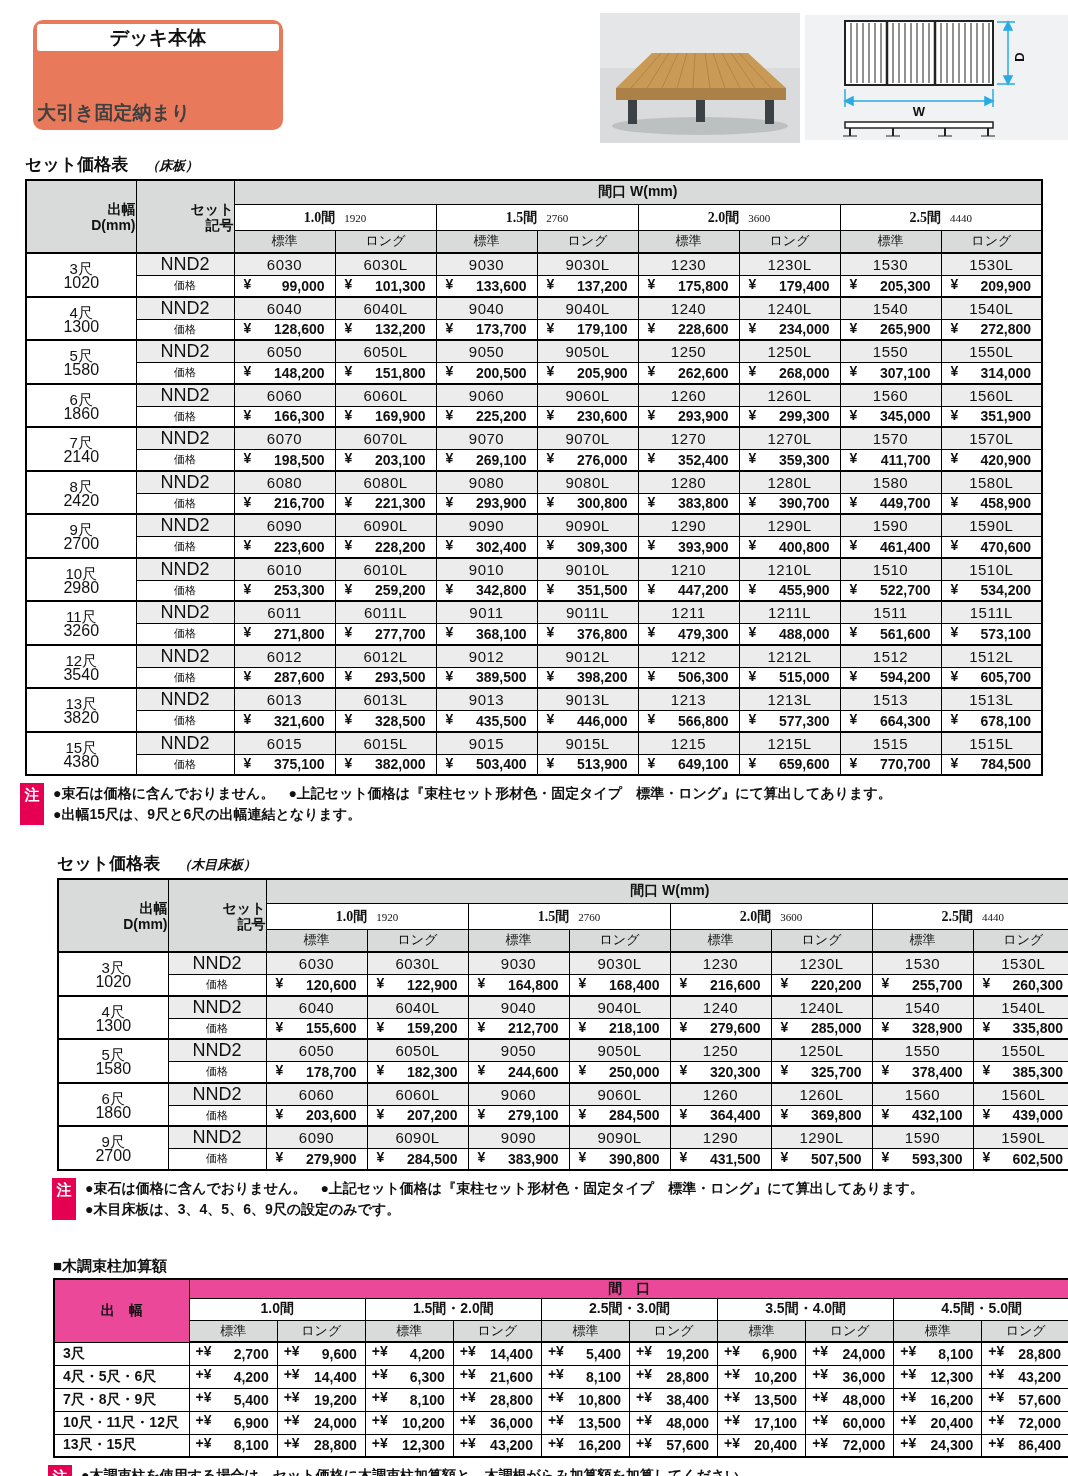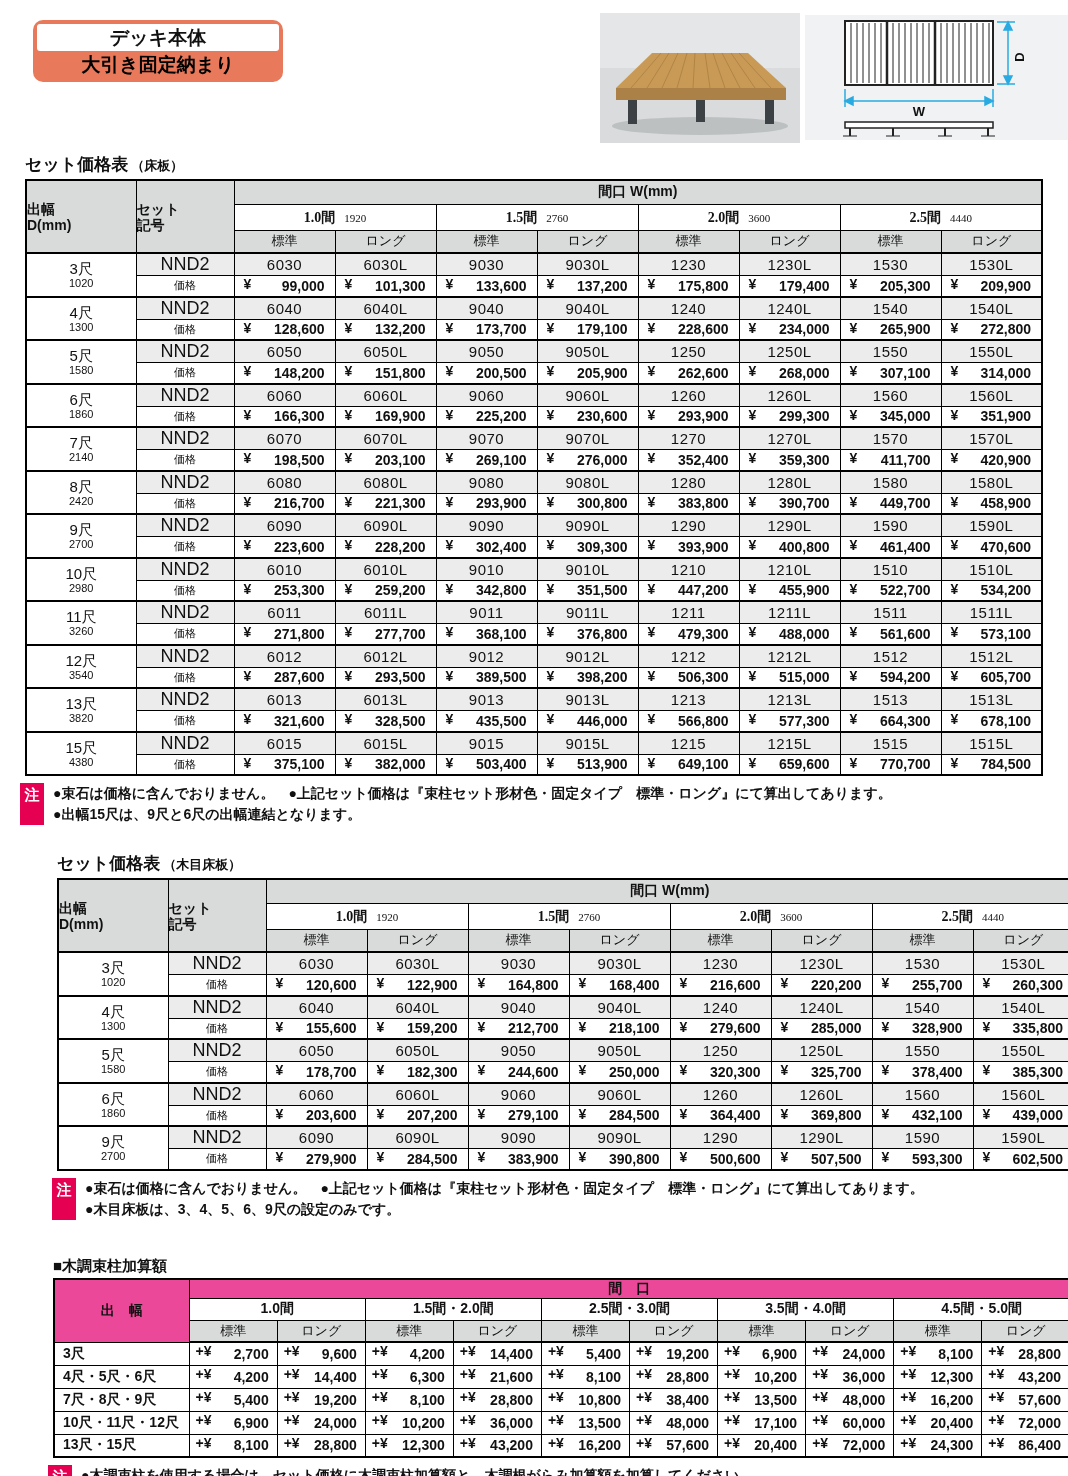--- a/index.html
+++ b/index.html
@@ -5,55 +5,55 @@
   * { margin:0; padding:0; box-sizing:border-box; }
   html,body { background:#fff; }
   .page {
     position:relative; width:1068px; height:1476px; background:#fff;
     font-family:"Liberation Sans","DejaVu Sans",sans-serif; color:#111; overflow:hidden;
   }
 
   
   .badge { position:absolute; left:33px; top:20px; width:250px; background:#e8795a; border-radius:10px; padding:4px; }
   .badge-top { background:#fff; border-radius:3px; font-weight:bold; font-size:19px; line-height:27px; text-align:center; color:#111; }
-  .badge-bottom { font-weight:bold; font-size:19px; line-height:27px; text-align:center; color:#000000; }
+  .badge-bottom { font-weight:bold; font-size:19px; line-height:27px; text-align:left; color:#404040;margin-top:48px; }
 
   
   .photo { position:absolute; left:600px; top:13px; width:200px; height:130px; }
   .diagram { position:absolute; left:805px; top:15px; width:263px; height:125px; background:#f0f2f3; }
   .diagram svg, .photo svg { display:block; width:100%; height:100%; }
   .dim-label { font-family:"Liberation Sans","DejaVu Sans",sans-serif; font-size:13px; font-weight:bold; fill:#111; }
 
   
   .content { position:absolute; left:25px; top:152px; width:1018px; }
   .sec-title { font-size:17px; line-height:26px; font-weight:bold; white-space:nowrap; }
-  .t-sub-label { font-size:13px; margin-left:3px; }
+  .t-sub-label { font-size:13px; margin-left:18px;font-style:italic; }
   .price-section + .price-section { margin-top:26px;padding-left:32px; }
   .addition { margin-top:34px;margin-left:28px; }
   .add-title { font-size:15px; line-height:24px; font-weight:bold; }
 
   
   table { border-collapse:collapse; table-layout:fixed; width:1018px; border:2px solid #000; }
   th, td { border:1px solid #000; overflow:hidden; white-space:nowrap; font-weight:normal; }
 
   
   col.colw-depth { width:110px; }  col.colw-set { width:98px; }  col.colw-val { width:101px; }
   .t-main .h1 th { height:24px; }
-  .c-corner { background:#d9dada; font-weight:bold; font-size:14px; vertical-align:middle; text-align:left; }
+  .c-corner { background:#d9dada; font-weight:bold; font-size:14px; vertical-align:middle; text-align:right; }
   .corner-line { display:block; line-height:16px; }
   .c-span { background:#d9dada; font-weight:bold; font-size:14px; text-align:center; }
   .c-ken { background:#fff; height:26px; text-align:center; vertical-align:middle;font-family:Liberation Serif, serif; }
   .ken { font-weight:bold; font-size:14px; }
   .kenmm { font-size:11px; margin-left:9px; }
   .c-sub { background:#d9dada; font-size:13px; height:23px; text-align:center; }
   .r-model td { background:#ececec; height:21px; border-top:2px solid #000; }
   .r-model td.c-depth { background:#fff; }
   .c-depth { vertical-align:middle; text-align:center; }
   .shaku { display:block; font-size:15px; line-height:17px; }
-  .dmm { display:block; font-size:11px; line-height:12px; }
+  .dmm { display:block; font-size:16px; line-height:12px; }
   .c-set { text-align:center; font-size:18px; }
   .c-model { text-align:center; font-size:15px; letter-spacing:.5px; }
   .r-price td { background:#fff; height:21px; }
   .c-plabel { text-align:center; font-size:11px; }
   .c-price { position:relative; text-align:right; padding-right:10px; font-weight:bold; font-size:14px; }
   .c-price .yen { position:absolute; left:9px; top:0; }
 
   
   .note { display:flex; margin-top:7px; margin-left:-5px; gap:9px; align-items:stretch; }
   .note-mark { flex:0 0 24px; background:#e50052; color:#fff; font-weight:bold; font-size:15px; text-align:center; padding-top:3px; }
@@ -1121,21 +1121,21 @@
 
                     <td class="c-price">
                       <span class="yen">¥</span><span class="val">383,900</span>
                     </td>
 
                     <td class="c-price">
                       <span class="yen">¥</span><span class="val">390,800</span>
                     </td>
 
                     <td class="c-price">
-                      <span class="yen">¥</span><span class="val">500,600</span>
+                      <span class="yen">¥</span><span class="val">431,500</span>
                     </td>
 
                     <td class="c-price">
                       <span class="yen">¥</span><span class="val">507,500</span>
                     </td>
 
                     <td class="c-price">
                       <span class="yen">¥</span><span class="val">593,300</span>
                     </td>
 

